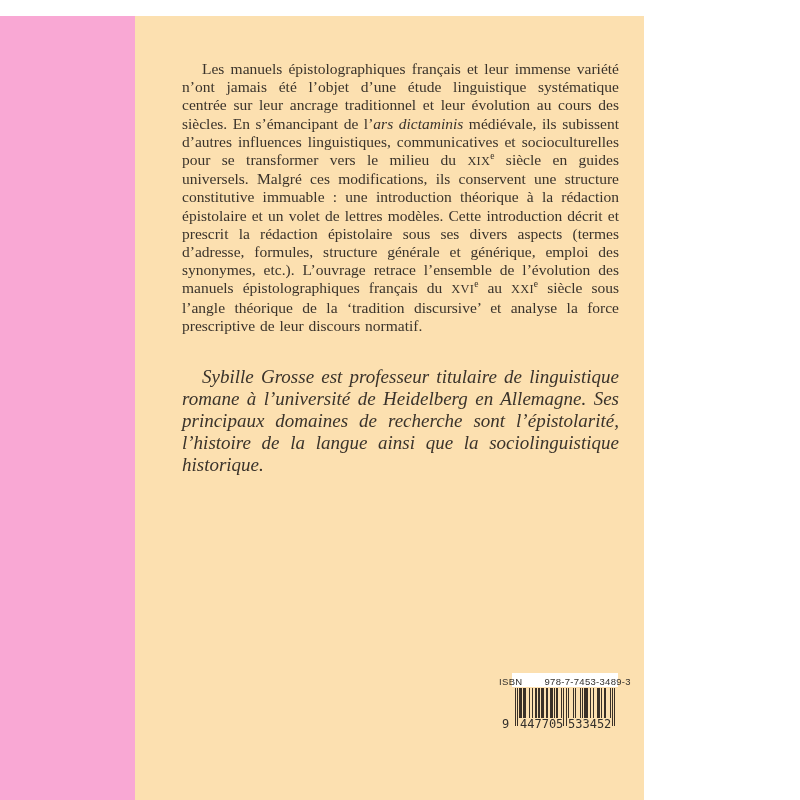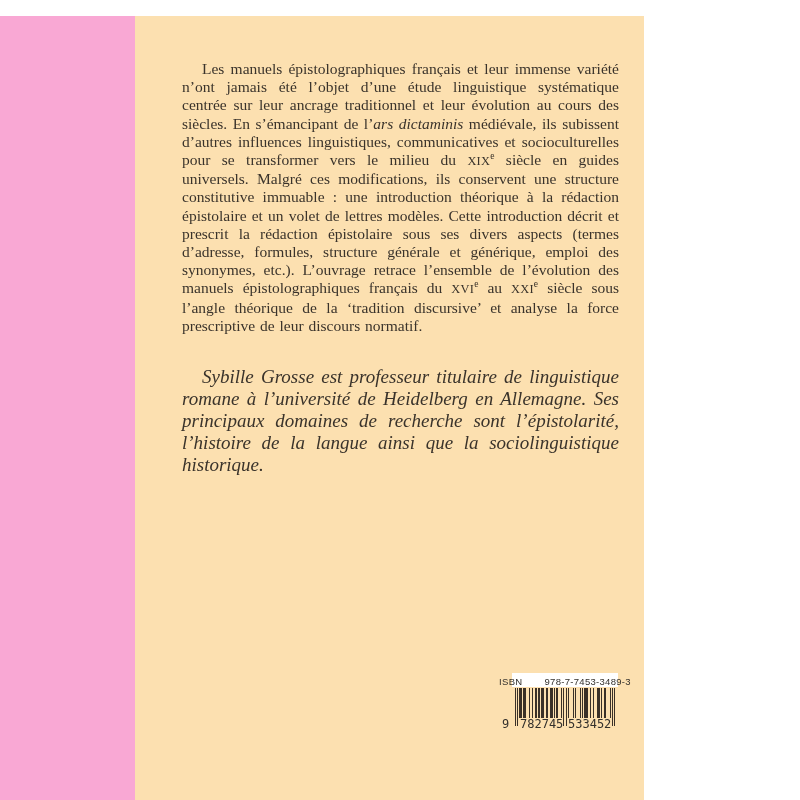--- a/index.html
+++ b/index.html
@@ -148,18 +148,18 @@
           <rect x="78" y="0" width="1" height="30" fill="#3a3027"></rect>
           <rect x="79" y="0" width="1" height="30" fill="#3a3027"></rect>
           <rect x="80" y="0" width="1" height="30" fill="#3a3027"></rect>
           <rect x="82" y="0" width="1" height="30" fill="#3a3027"></rect>
           <rect x="85" y="0" width="1" height="30" fill="#3a3027"></rect>
           <rect x="90" y="0" width="1" height="30" fill="#3a3027"></rect>
           <rect x="92" y="0" width="1" height="38" fill="#3a3027"></rect>
           <rect x="94" y="0" width="1" height="38" fill="#3a3027"></rect>
         </svg>
       <span class="bdigit lead">9</span>
-      <span class="bdigit left">782745</span>
+      <span class="bdigit left">447705</span>
       <span class="bdigit right">533452</span>
     </div>
 
   </div>
 </div>
 
 </body></html>

